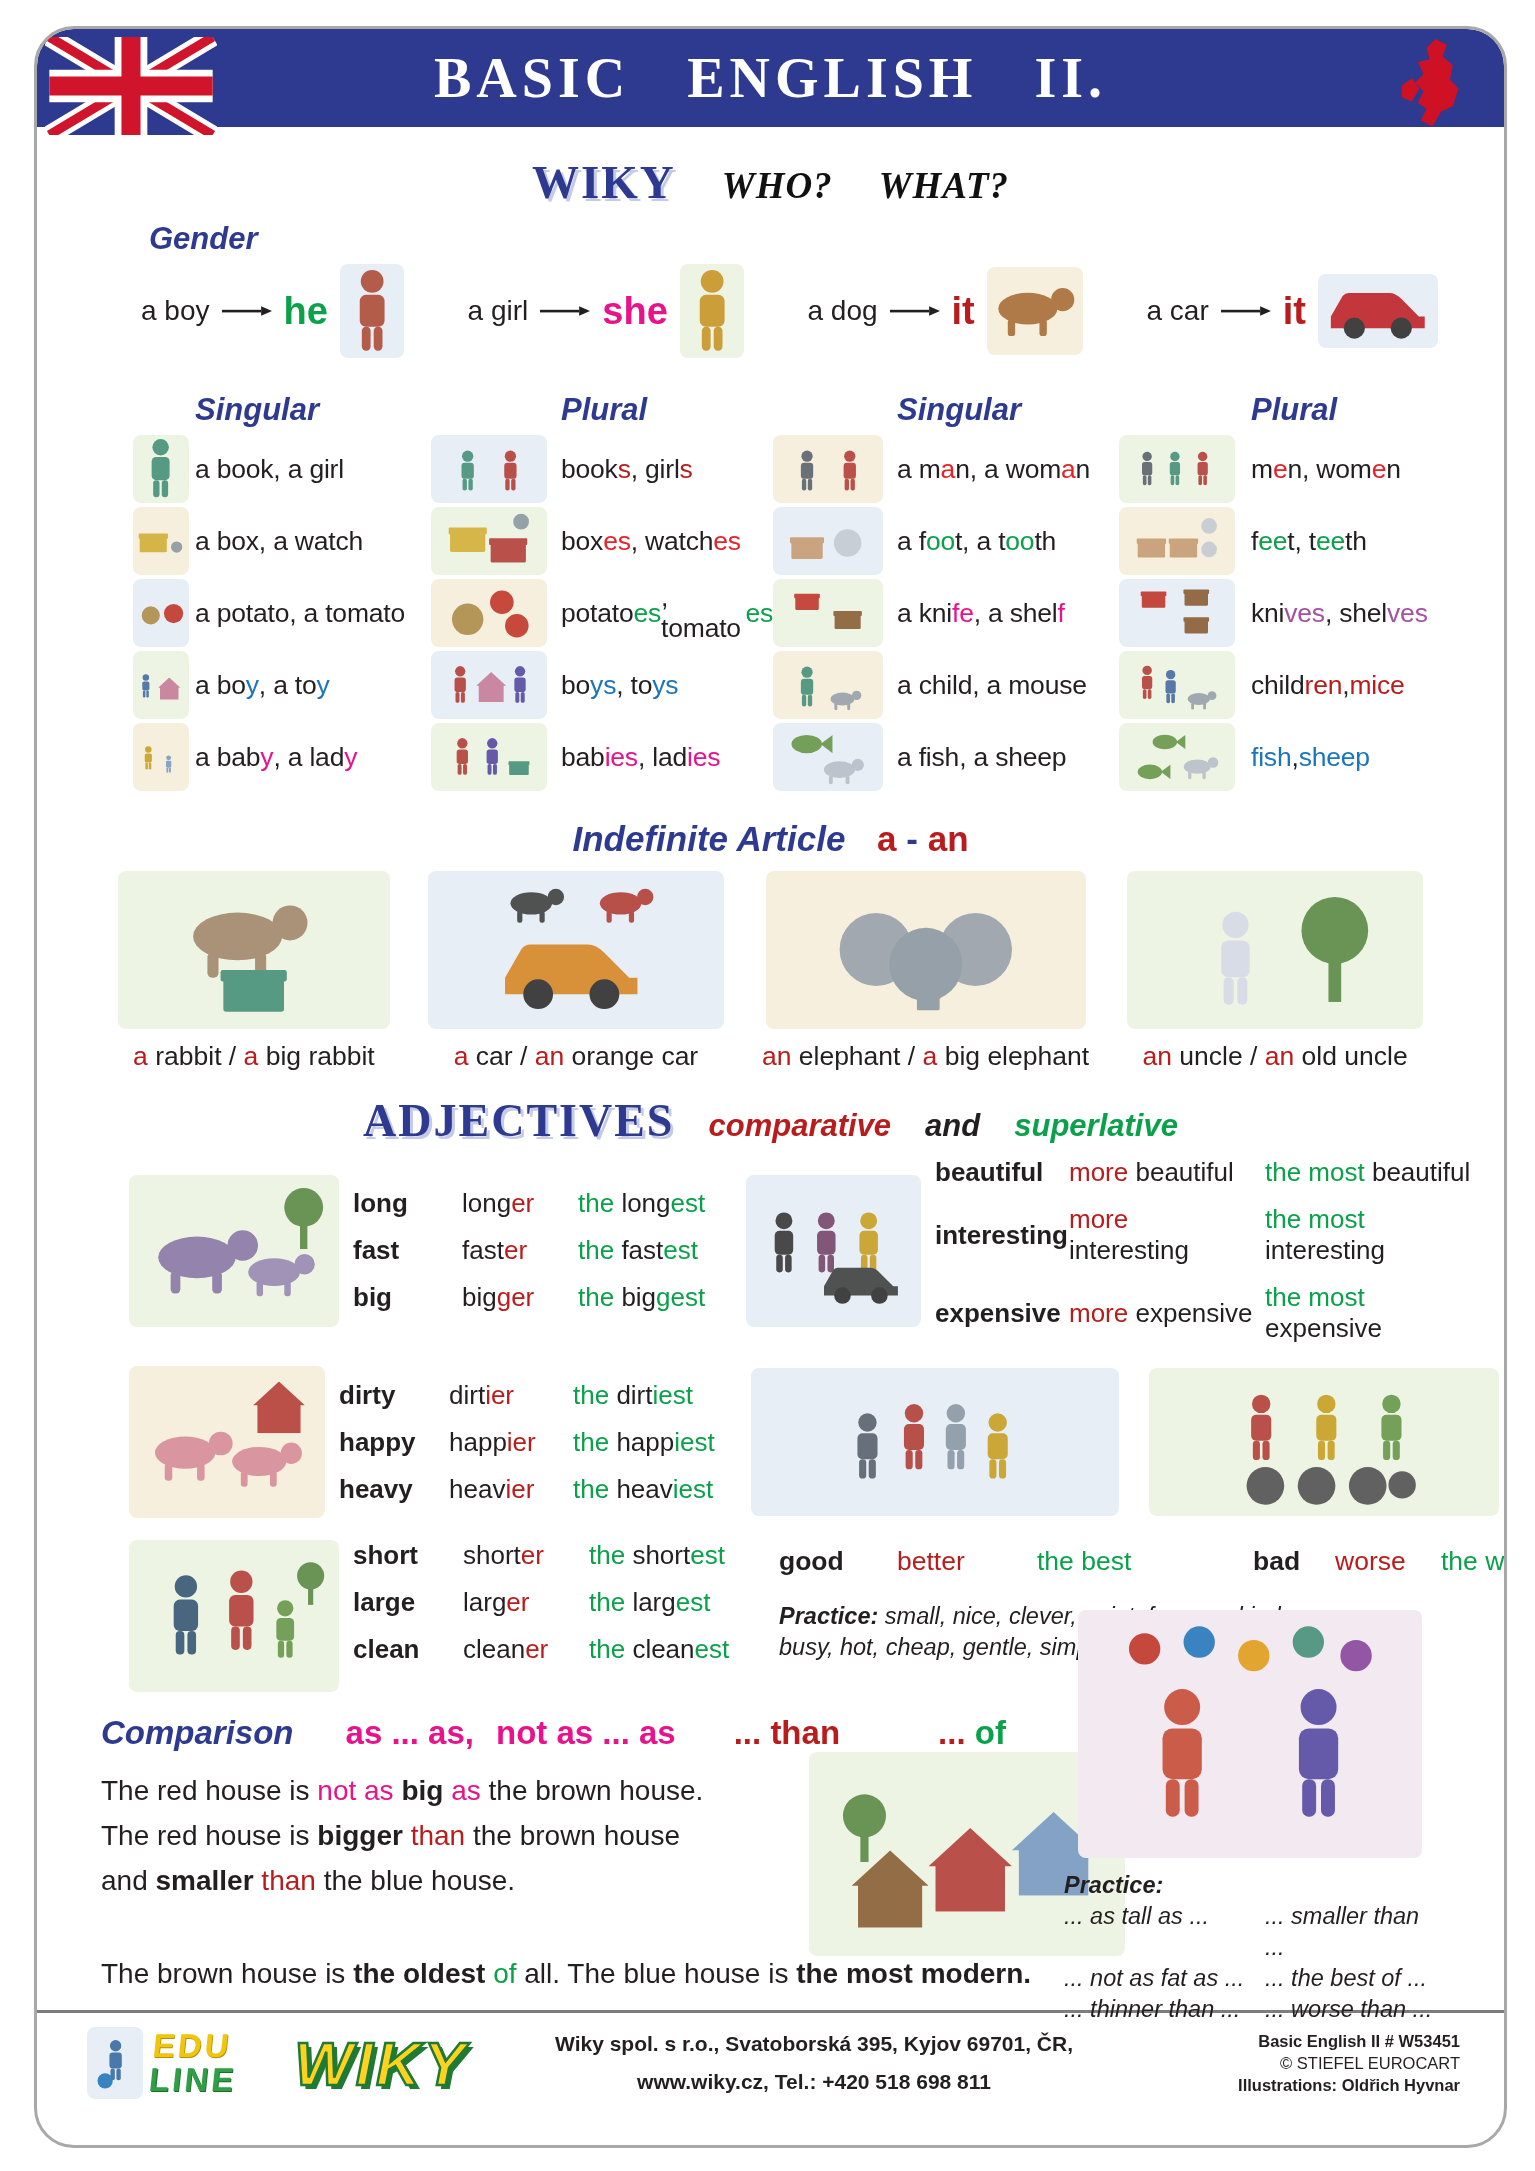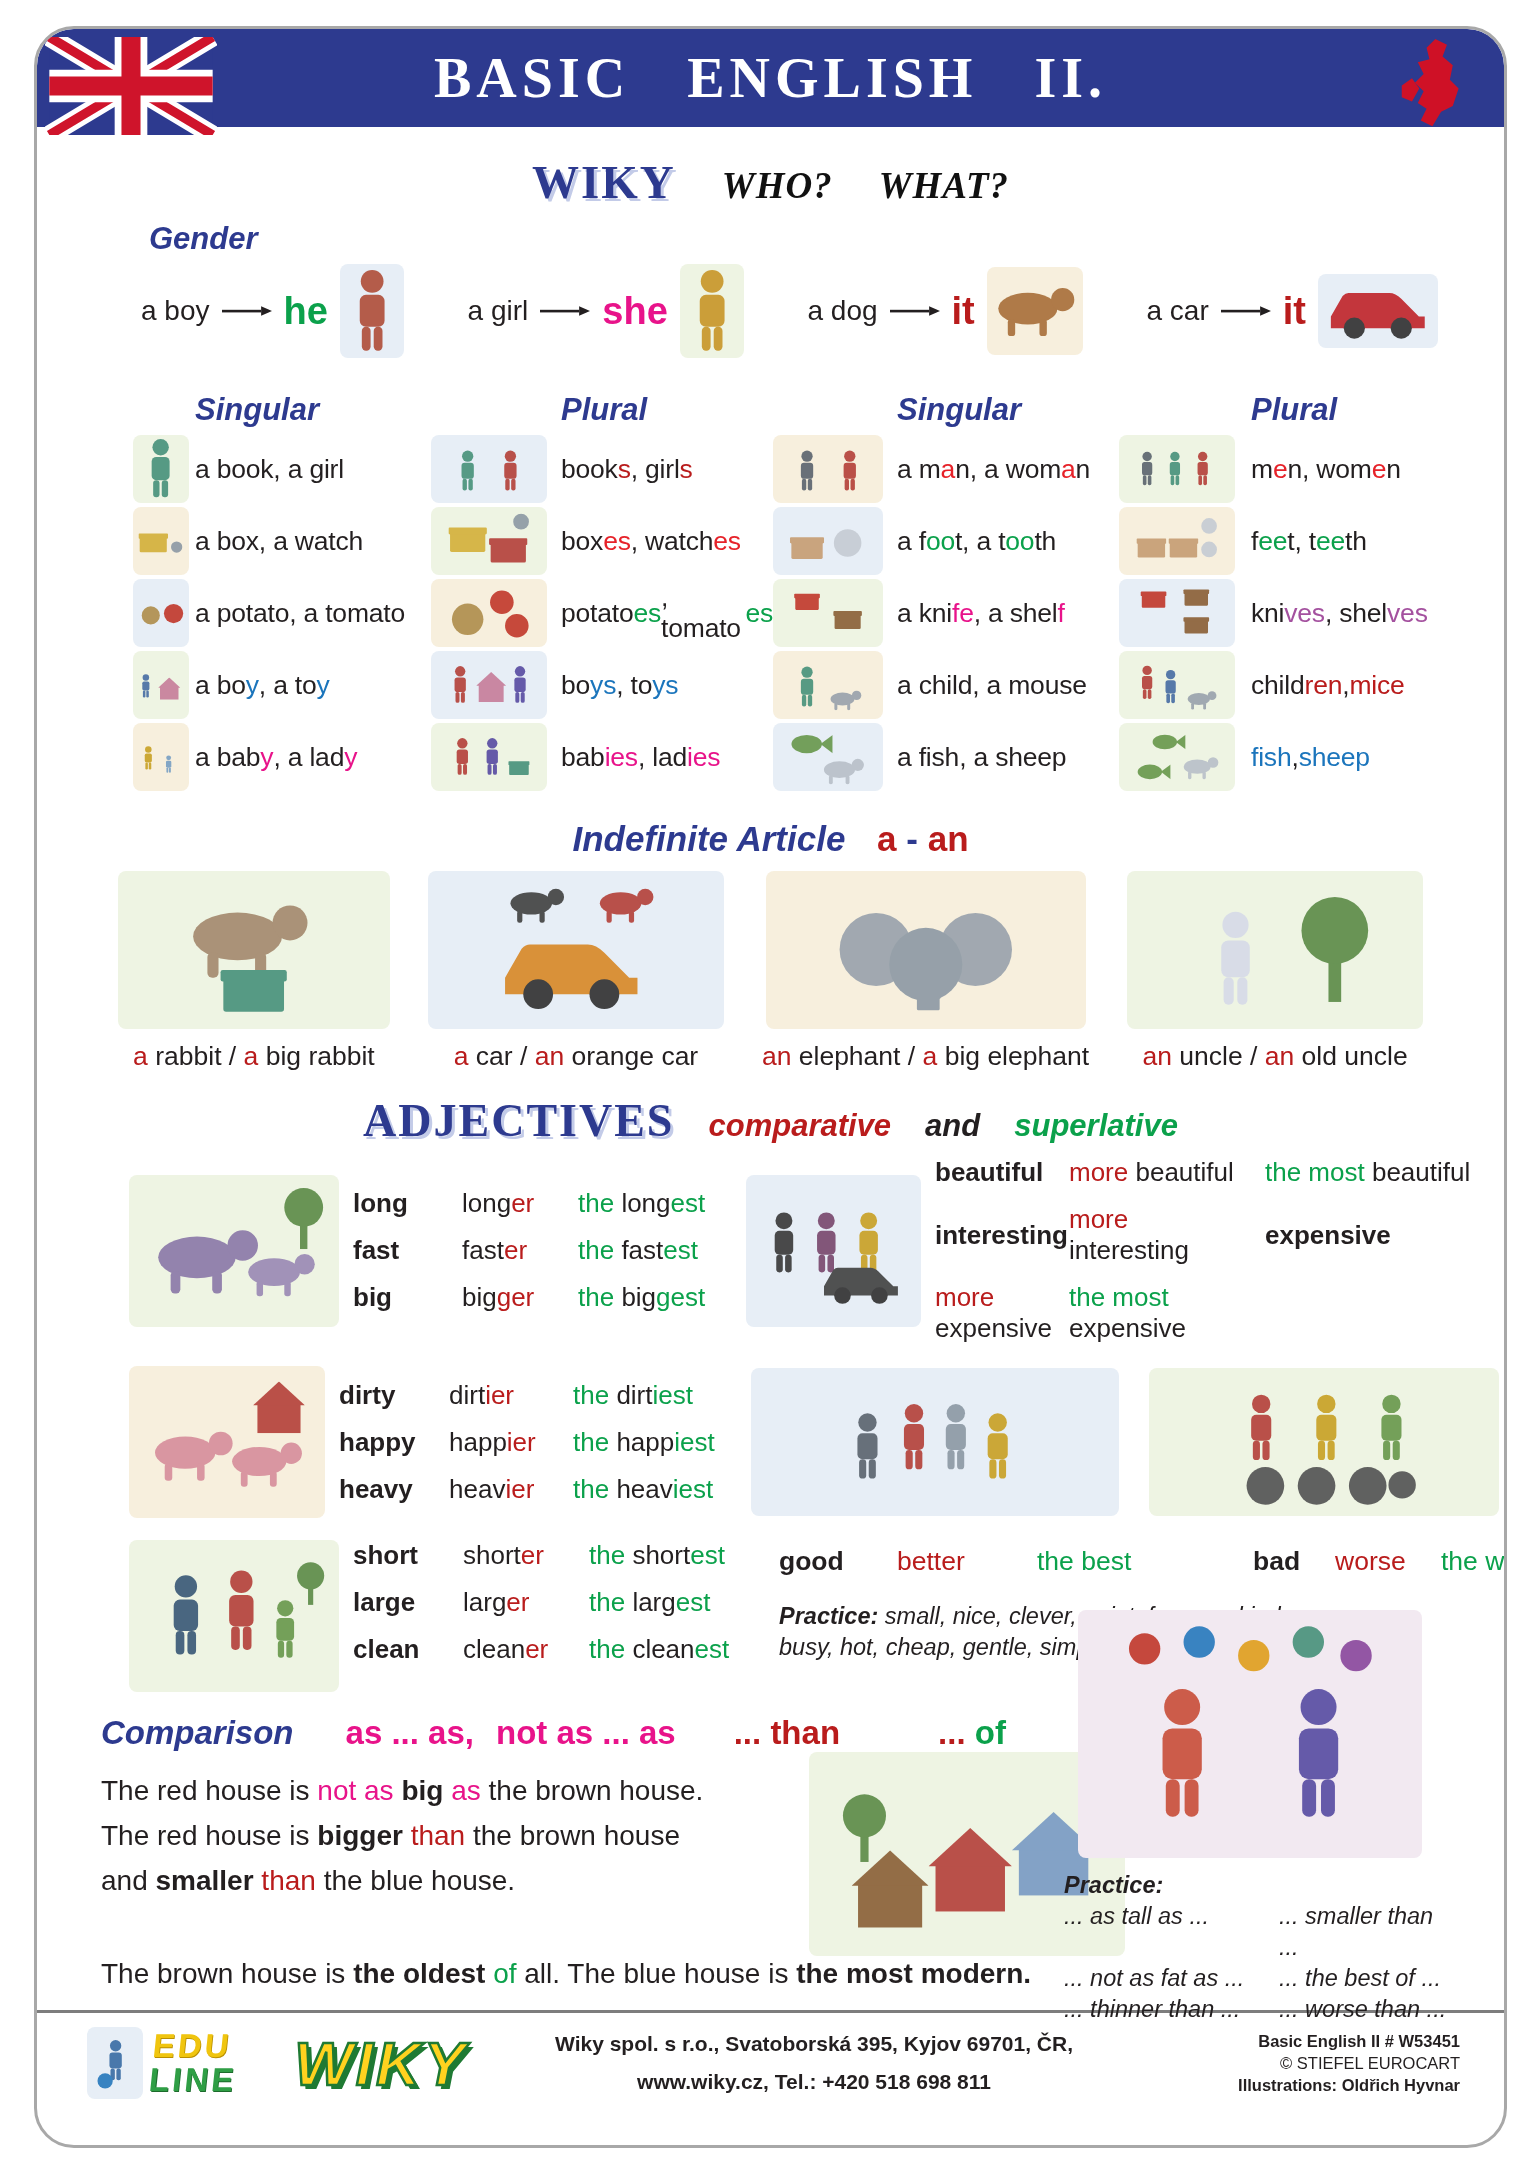--- a/index.html
+++ b/index.html
@@ -54,21 +54,21 @@
   
   .bottom{position:relative;margin:22px 48px 0 64px;}
   .cmp-line{display:flex;align-items:baseline;}
   .h-cmp{font-size:33px;font-weight:bold;font-style:italic;color:#2d3a8f;}
   .pat{font-size:33px;font-weight:bold;}
   .sent-wrap{display:flex;margin-top:16px;}
   .sentences{width:690px;font-size:28px;line-height:45px;}
   .sent5{font-size:28px;margin-top:2px;width:1010px;}
   .right-col{position:absolute;right:20px;top:-104px;width:372px;display:flex;flex-direction:column;align-items:center;}
   .prlist{width:100%;font-size:23.5px;font-style:italic;line-height:31px;margin-top:12px;}
-  .prgrid{display:grid;grid-template-columns:195px 172px;column-gap:20px;}
+  .prgrid{display:grid;grid-template-columns:195px 172px;column-gap:6px;}
   
   .rule{border-top:3px solid #7d7d7d;margin-top:20px;}
   .foot{display:flex;align-items:center;gap:30px;padding:12px 44px 0 50px;}
   .edu-logo{display:flex;align-items:center;gap:8px;}
   .edu-txt{display:flex;flex-direction:column;line-height:34px;transform:skewX(-6deg);font-weight:bold;font-size:33px;letter-spacing:3px;}
   .edu-e{color:#f0c50f;text-shadow:1px 1px 0 #b98f00;}
   .edu-l{color:#2f9e45;text-shadow:1px 1px 0 #1c6b2c;}
   .wiky{font-size:62px;font-weight:bold;font-style:italic;color:#ffd21f;-webkit-text-stroke:2.5px #1f7a33;text-shadow:4px 4px 0 #1f7a33;letter-spacing:3px;margin-left:26px;}
   .addr{flex:1;text-align:center;font-weight:bold;font-size:21px;line-height:38px;}
   .credits{width:300px;text-align:right;font-size:16.5px;line-height:22px;}
@@ -530,20 +530,21 @@
           <use href="#sy-person" x="12" y="0.5" width="5" height="11" fill="#c9a227"></use>
           <use href="#sy-car" x="8" y="8" width="11" height="6" fill="#444"></use>
         </svg>
       </div>
     <div class="adjt" style="grid-template-columns:122px 184px 222px;column-gap:12px">
       <span class="base">beautiful</span>
       <span><span class="c-orange">more </span><span>beautiful</span></span>
       <span><span class="c-green">the most </span><span>beautiful</span></span>
       <span class="base">interesting</span>
       <span><span class="c-orange">more </span><span>interesting</span></span>
+      <span><span class="c-green">the most </span><span>interesting</span></span>
       <span class="base">expensive</span>
       <span><span class="c-orange">more </span><span>expensive</span></span>
       <span><span class="c-green">the most </span><span>expensive</span></span>
     </div>
   </div>
 
   <div class="band" style="margin-top:22px;gap:14px">
     <div class="il bg-c" style="width:196px;height:152px">
         <svg viewBox="0 0 20 14">
           <use href="#sy-house" x="13" y="0" width="6" height="6" fill="#b5433c"></use>

